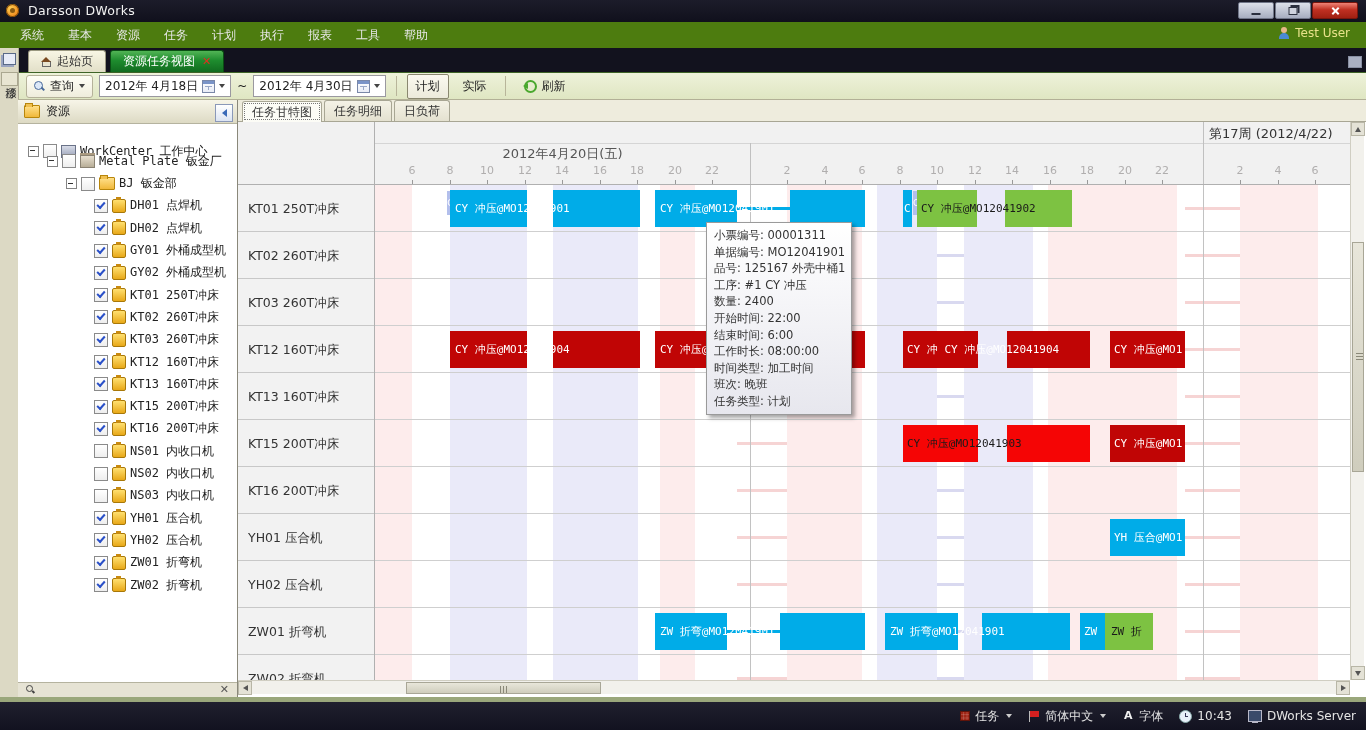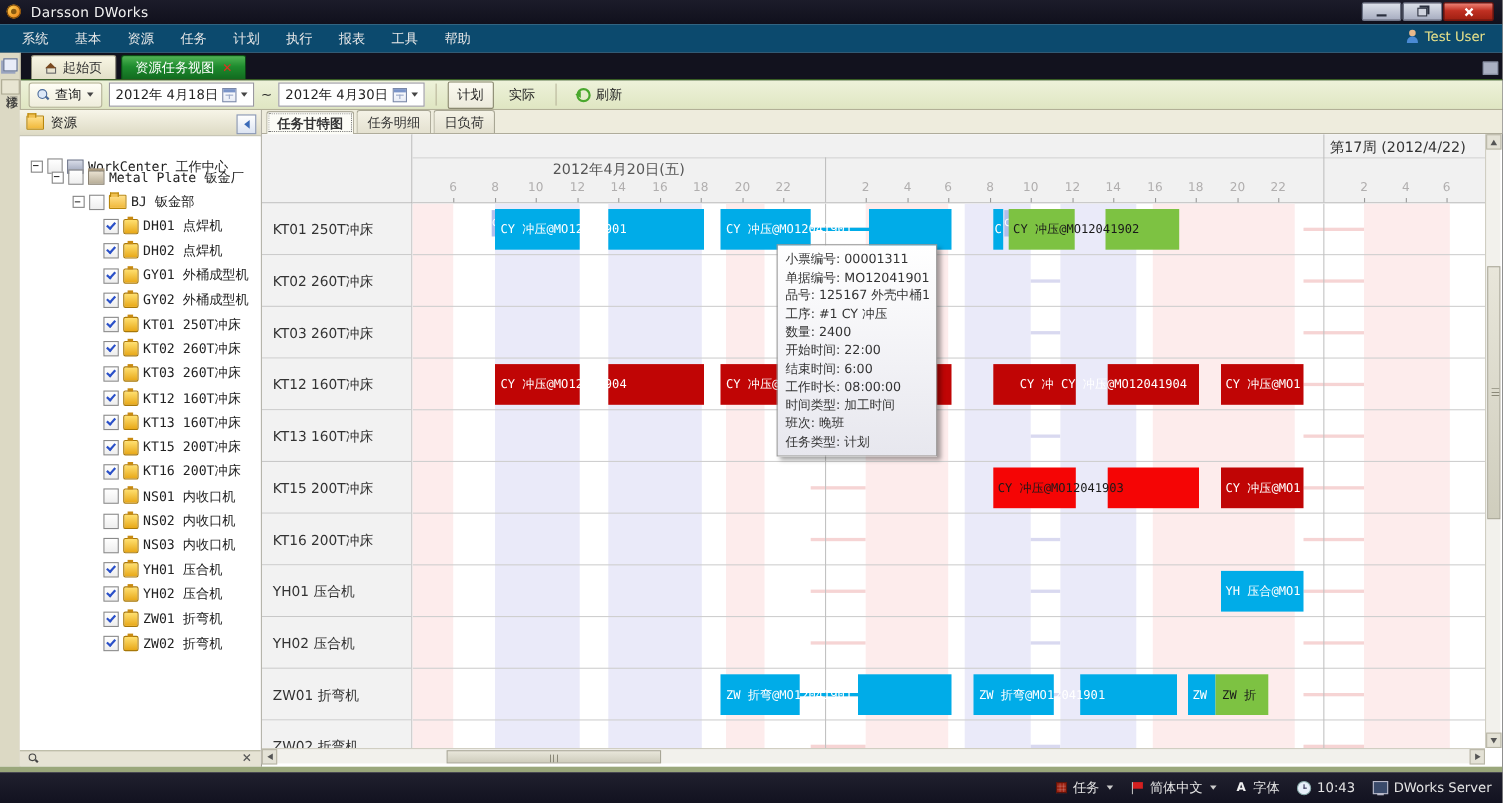--- a/index.html
+++ b/index.html
@@ -13,21 +13,21 @@
   #window-title{position:absolute;left:28px;top:3px;color:#f2f2f2;font-size:12.5px;letter-spacing:.3px;}
   .winbtn{position:absolute;top:2px;height:15px;border-radius:2px;border:1px solid #707688;
           background:linear-gradient(#dde1ea,#a7adc0);}
   .winbtn .g{position:absolute;left:50%;top:50%;transform:translate(-50%,-50%);}
   #btn-min{left:1238px;width:34px;} #btn-min .g{width:9px;height:2px;background:#2a2f3e;margin-top:3px;}
   #btn-restore{left:1275px;width:34px;} #btn-restore .g{width:7px;height:6px;border:1px solid #2a2f3e;background:#cfd3de;box-shadow:2px -2px 0 -0px #2a2f3e;}
   #btn-close{left:1312px;width:44px;border-color:#7a150c;background:linear-gradient(#ef8376,#c03022 45%,#a02012);}
   #btn-close .g{width:9px;height:9px;}
   #btn-close .g:before,#btn-close .g:after{content:"";position:absolute;left:4px;top:0;width:2px;height:9px;background:#fff;}
   #btn-close .g:before{transform:rotate(45deg);} #btn-close .g:after{transform:rotate(-45deg);}
-  #menubar{position:absolute;left:0;top:22px;width:1366px;height:26px;background:#0c4a6e;}
+  #menubar{position:absolute;left:0;top:22px;width:1366px;height:26px;background:#4d7c0f;}
   #menu-items{position:absolute;left:8px;top:0;height:26px;display:flex;}
   .menu-item{color:#e8e8e8;padding:5px 12px;cursor:default;}
   #user-badge{position:absolute;right:16px;top:4px;color:#e8e28a;display:flex;align-items:center;gap:5px;}
   .ic-person{width:12px;height:12px;position:relative;}
   .ic-person:before{content:"";position:absolute;left:3px;top:0;width:6px;height:6px;border-radius:50%;background:#e8b88a;}
   .ic-person:after{content:"";position:absolute;left:1px;top:6px;width:10px;height:6px;border-radius:5px 5px 0 0;background:#4a8ad4;}
   
   #tabstrip{position:absolute;left:0;top:48px;width:1366px;height:24px;background:#12121e;border-bottom:1px solid #2e5a1e;}
   #doc-tabs{position:absolute;left:28px;bottom:0;display:flex;gap:4px;}
   .doc-tab{height:21px;display:flex;align-items:center;gap:5px;padding:0 12px;border:1px solid #9a9880;border-bottom:none;
@@ -84,21 +84,21 @@
   .ic-machine:before{content:"";position:absolute;left:3px;top:-3px;width:5px;height:3px;background:#c88a10;}
   #lp-footer{position:absolute;left:0;bottom:0;width:100%;height:14px;background:#e6e3d4;border-top:1px solid #b5b39f;}
   .find-ic{position:absolute;left:8px;top:2px;width:9px;height:9px;}
   .find-ic:before{content:"";position:absolute;width:5px;height:5px;border:1.5px solid #444;border-radius:50%;}
   .find-ic:after{content:"";position:absolute;left:6px;top:6px;width:3px;height:1.5px;background:#444;transform:rotate(45deg);}
   .x-ic{position:absolute;right:8px;top:0px;color:#555;font-size:11px;font-weight:bold;}
   
   #viewtabs{position:absolute;left:238px;top:100px;width:1128px;height:22px;background:#eeecdd;border-bottom:1px solid #a8a694;display:flex;align-items:flex-end;padding-left:4px;box-sizing:border-box;}
   .vtab{height:20px;line-height:20px;padding:0 9px;border:1px solid #a8a694;border-bottom:none;border-radius:3px 3px 0 0;
         background:linear-gradient(#f4f2e6,#e4e1d0);margin-right:2px;color:#333;}
-  .vtab.active{background:#fcfcf6;outline:1px dotted #777;outline-offset:-3px;position:relative;top:1px;font-weight:bold;}
+  .vtab.active{background:#fcfcf6;outline:1px dotted #777;outline-offset:-3px;position:relative;top:1px;}
   
   #gantt{position:absolute;left:238px;top:122px;width:1112px;height:558px;background:#fff;overflow:hidden;}
   #g-corner{position:absolute;left:0;top:0;width:137px;height:63px;background:#f1f1f1;border-right:1px solid #b0b0b0;border-bottom:1px solid #b0b0b0;box-sizing:border-box;}
   #g-header{position:absolute;left:137px;top:0;width:975px;height:63px;background:#f1f1f1;border-bottom:1px solid #b0b0b0;box-sizing:border-box;}
   .g-dayline{position:absolute;top:21px;bottom:0;width:1px;background:#c0c0c0;}
   .g-weekline{position:absolute;top:0;bottom:0;width:1px;background:#c0c0c0;}
   .g-hrow-border{position:absolute;left:0;right:0;top:21px;height:1px;background:#d5d5d5;}
   .g-daylabel{position:absolute;top:23px;text-align:center;font-size:13px;color:#555;}
   .g-weeklabel{position:absolute;top:3px;font-size:13px;color:#333;white-space:nowrap;}
   .g-hour{position:absolute;top:42px;width:24px;margin-left:-12px;text-align:center;font-size:11px;color:#b0aeae;}
@@ -502,21 +502,21 @@
         <div class="blbl dark" style="left: 546px; top: 5px;">CY 冲压@MO12041902</div>
         <div class="seg" style="left: 75px; top: 146px; width: 77px; background: rgb(192, 5, 5);"></div>
         <div class="seg" style="left: 178px; top: 146px; width: 87px; background: rgb(192, 5, 5);"></div>
         <div class="blbl light" style="left: 80px; top: 146px;">CY 冲压@MO12041904</div>
         <div class="seg" style="left: 280px; top: 146px; width: 82px; background: rgb(192, 5, 5);"></div>
         <div class="link" style="left: 362px; top: 163px; width: 53px; background: rgb(192, 5, 5);"></div>
         <div class="seg" style="left: 415px; top: 146px; width: 75px; background: rgb(192, 5, 5);"></div>
         <div class="blbl light" style="left: 285px; top: 146px;">CY 冲压@MO12041904</div>
         <div class="seg" style="left: 528px; top: 146px; width: 75px; background: rgb(192, 5, 5);"></div>
         <div class="seg" style="left: 632px; top: 146px; width: 83px; background: rgb(192, 5, 5);"></div>
-        <div class="blbl light" style="left: 552px; top: 146px;">CY 冲 CY 冲压@MO12041904</div>
+        <div class="blbl light" style="left: 532px; top: 146px;">CY 冲 CY 冲压@MO12041904</div>
         <div class="seg" style="left: 735px; top: 146px; width: 75px; background: rgb(192, 5, 5);"></div>
         <div class="blbl light" style="left: 739px; top: 146px;">CY 冲压@MO1</div>
         <div class="seg" style="left: 528px; top: 240px; width: 75px; background: rgb(245, 5, 5);"></div>
         <div class="seg" style="left: 632px; top: 240px; width: 83px; background: rgb(245, 5, 5);"></div>
         <div class="blbl dark" style="left: 532px; top: 240px;">CY 冲压@MO12041903</div>
         <div class="seg" style="left: 735px; top: 240px; width: 75px; background: rgb(192, 5, 5);"></div>
         <div class="blbl light" style="left: 739px; top: 240px;">CY 冲压@MO1</div>
         <div class="seg" style="left: 735px; top: 334px; width: 75px; background: rgb(0, 172, 232);"></div>
         <div class="blbl light" style="left: 739px; top: 334px;">YH 压合@MO1</div>
         <div class="seg" style="left: 280px; top: 428px; width: 72px; background: rgb(0, 172, 232);"></div>

